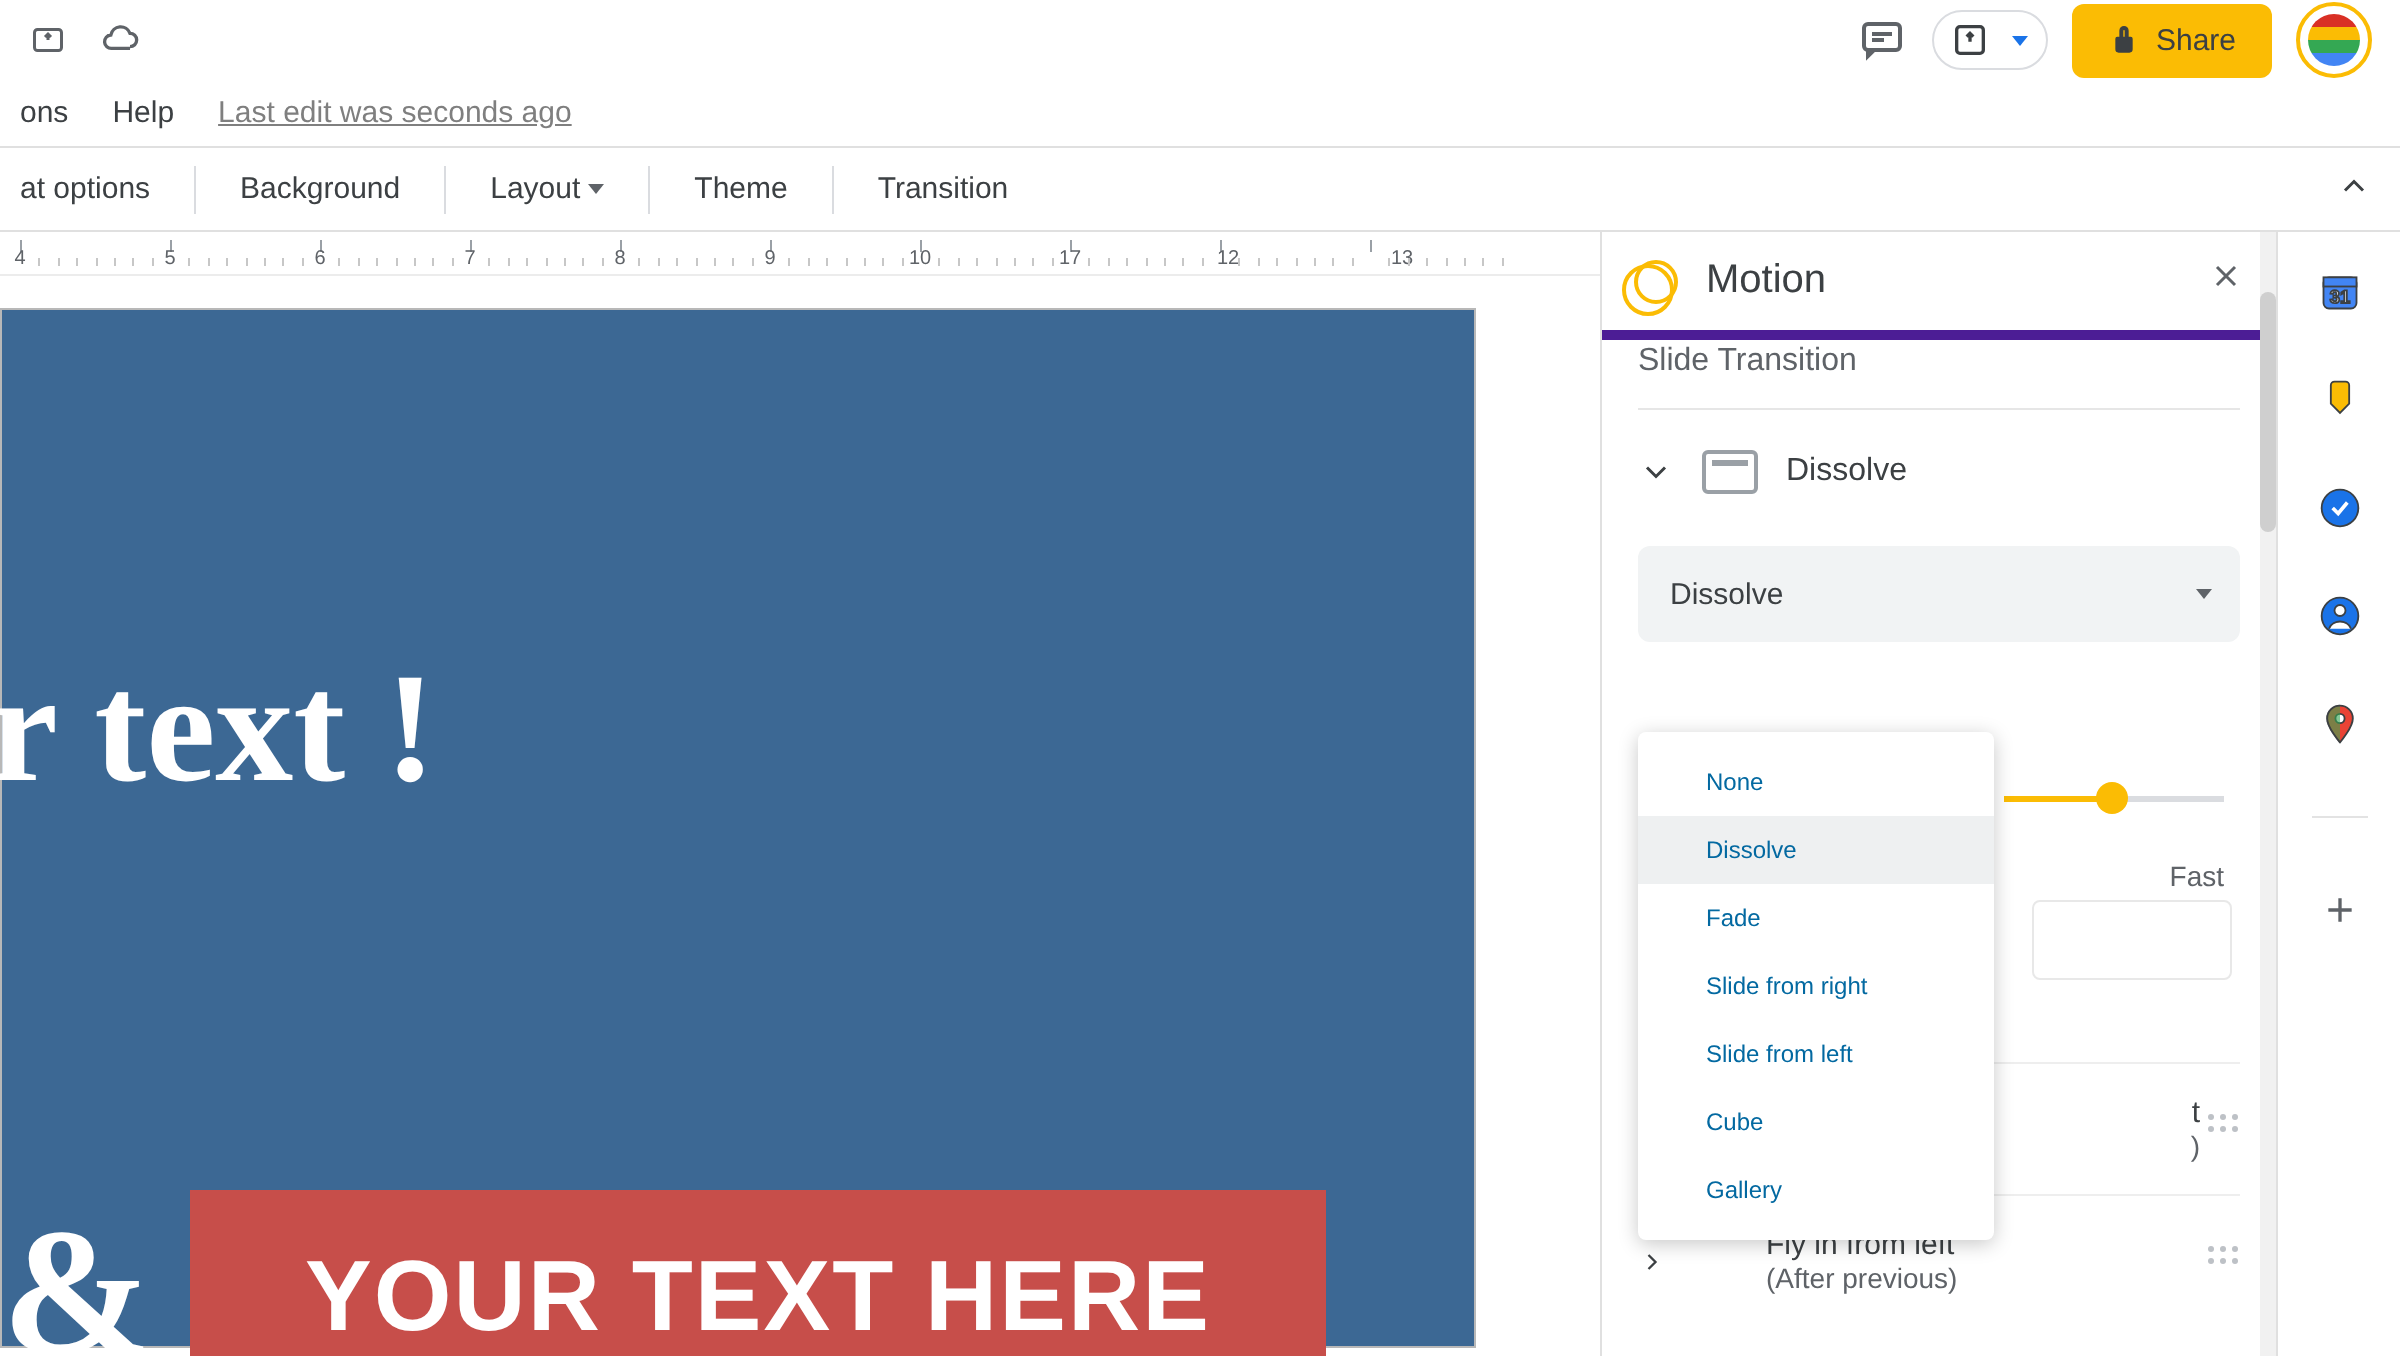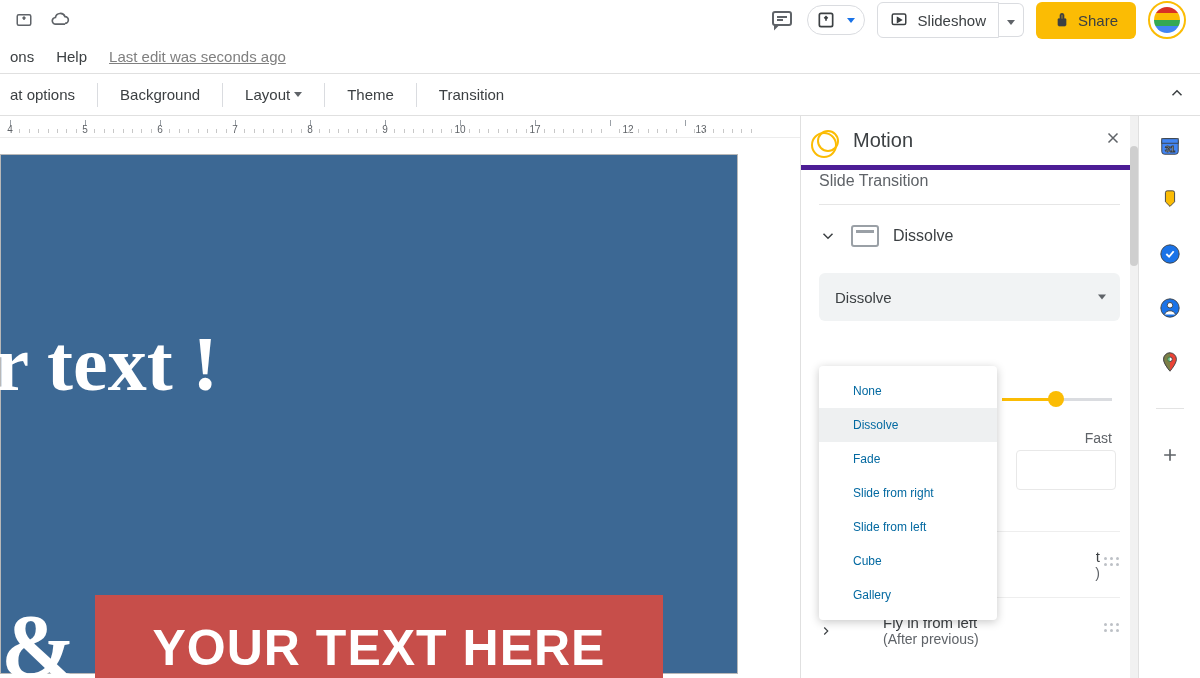--- a/index.html
+++ b/index.html
@@ -114,30 +114,20 @@
     </div>
     <div class="present-group">
       <svg width="20" height="20" viewBox="0 0 24 24" fill="none" stroke="#1a73e8" stroke-width="2">
           <rect x="4" y="4" width="16" height="16" rx="2"></rect>
           <path d="M12 8v5m-2-3l2-2 2 2"></path>
         </svg>
       <div class="present-arrow">
           <span class="caret-down" style="border-top-color:#1a73e8;"></span>
         </div>
     </div>
-    <div class="slideshow-combo">
-      <div class="slideshow-btn">
-        <svg width="18" height="18" viewBox="0 0 24 24" fill="none" stroke-width="2">
-            <rect x="3" y="4" width="18" height="14" rx="2"></rect>
-            <path d="M10 9l5 3-5 3V9z" fill="#3c4043"></path>
-          </svg>
-        <span>Slideshow</span>
-      </div>
-      <div class="drop"><span class="caret-down"></span></div>
-    </div>
     <div class="share-btn">
       <svg width="16" height="16" viewBox="0 0 24 24" fill="#3c4043">
           <path d="M12 2a3 3 0 0 0-3 3v5H7a1 1 0 0 0-1 1v8a2 2 0 0 0 2 2h8a2 2 0 0 0 2-2v-8a1 1 0 0 0-1-1h-2V5a3 3 0 0 0-3-3zm0 2a1 1 0 0 1 1 1v5h-2V5a1 1 0 0 1 1-1z"></path>
         </svg>
       <span>Share</span>
     </div>
     <div class="avatar">
         <div class="avatar-inner"></div>
       </div>
   </div>
@@ -246,21 +236,21 @@
           <span class="ruler-num" style="left:0">17</span>
         </div>
         <div class="subtick" style="left:544.375px"></div>
         <div class="subtick" style="left:553.75px"></div>
         <div class="subtick" style="left:563.125px"></div>
         <div class="subtick" style="left:572.5px"></div>
         <div class="subtick" style="left:581.875px"></div>
         <div class="subtick" style="left:591.25px"></div>
         <div class="subtick" style="left:600.625px"></div>
         <div class="ruler-mark" style="left:610px">
-          <span class="ruler-num" style="left:18px">12</span>
+          <span class="ruler-num" style="left:4px">12</span>
         </div>
         <div class="subtick" style="left:619.375px"></div>
         <div class="subtick" style="left:628.75px"></div>
         <div class="subtick" style="left:638.125px"></div>
         <div class="subtick" style="left:647.5px"></div>
         <div class="subtick" style="left:656.875px"></div>
         <div class="subtick" style="left:666.25px"></div>
         <div class="subtick" style="left:675.625px"></div>
         <div class="ruler-mark" style="left:685px">
           <span class="ruler-num" style="left:16px">13</span>

